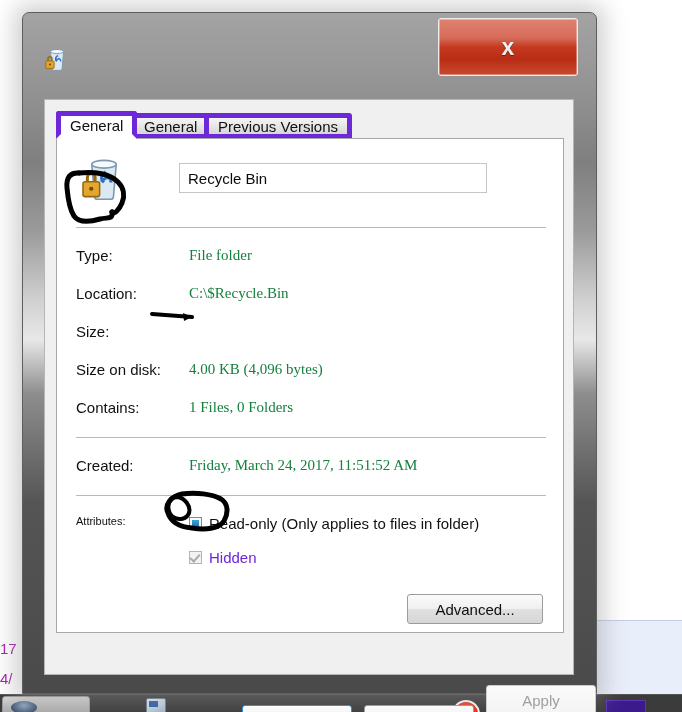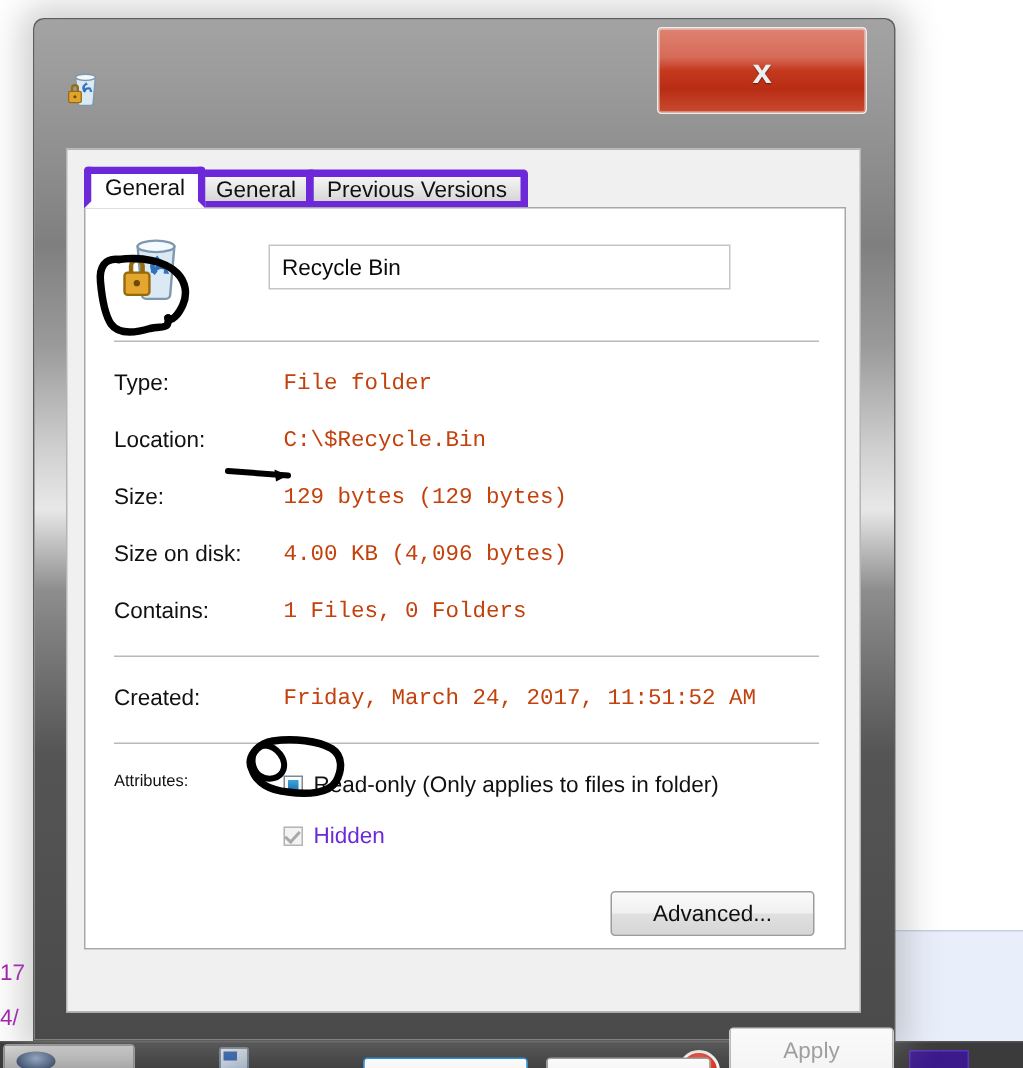--- a/index.html
+++ b/index.html
@@ -224,23 +224,23 @@
     width: 100%; height: 22px;
   }
   .row .label {
     position: absolute; left: 19px; top: 0;
     font-size: 15px; color: #111111;
     white-space: nowrap;
     font-family: "Liberation Sans", sans-serif;
   }
   .row .value {
     position: absolute; left: 132px; top: 0;
-    font-size: 15px; color: #c2410c;
+    font-size: 15px; color: #15803d;
     white-space: nowrap;
-    font-family: Liberation Mono, monospace;
+    font-family: Liberation Serif, serif;
   }
 
   
   .attr-label {
     position: absolute; left: 19px; top: 398px;
     font-size: 11px; color: #111111;
     font-family: "Liberation Sans", sans-serif;
   }
   .chkrow {
     position: absolute; left: 132px;
@@ -392,21 +392,20 @@
         <div class="row" style="top:108px;">
           <span class="label">Type:</span>
           <span class="value">File folder</span>
         </div>
         <div class="row" style="top:146px;">
           <span class="label">Location:</span>
           <span class="value">C:\$Recycle.Bin</span>
         </div>
         <div class="row" style="top:184px;">
           <span class="label">Size:</span>
-          <span class="value">129 bytes (129 bytes)</span>
         </div>
         <div class="row" style="top:222px;">
           <span class="label">Size on disk:</span>
           <span class="value">4.00 KB (4,096 bytes)</span>
         </div>
         <div class="row" style="top:260px;">
           <span class="label">Contains:</span>
           <span class="value">1 Files, 0 Folders</span>
         </div>
 

